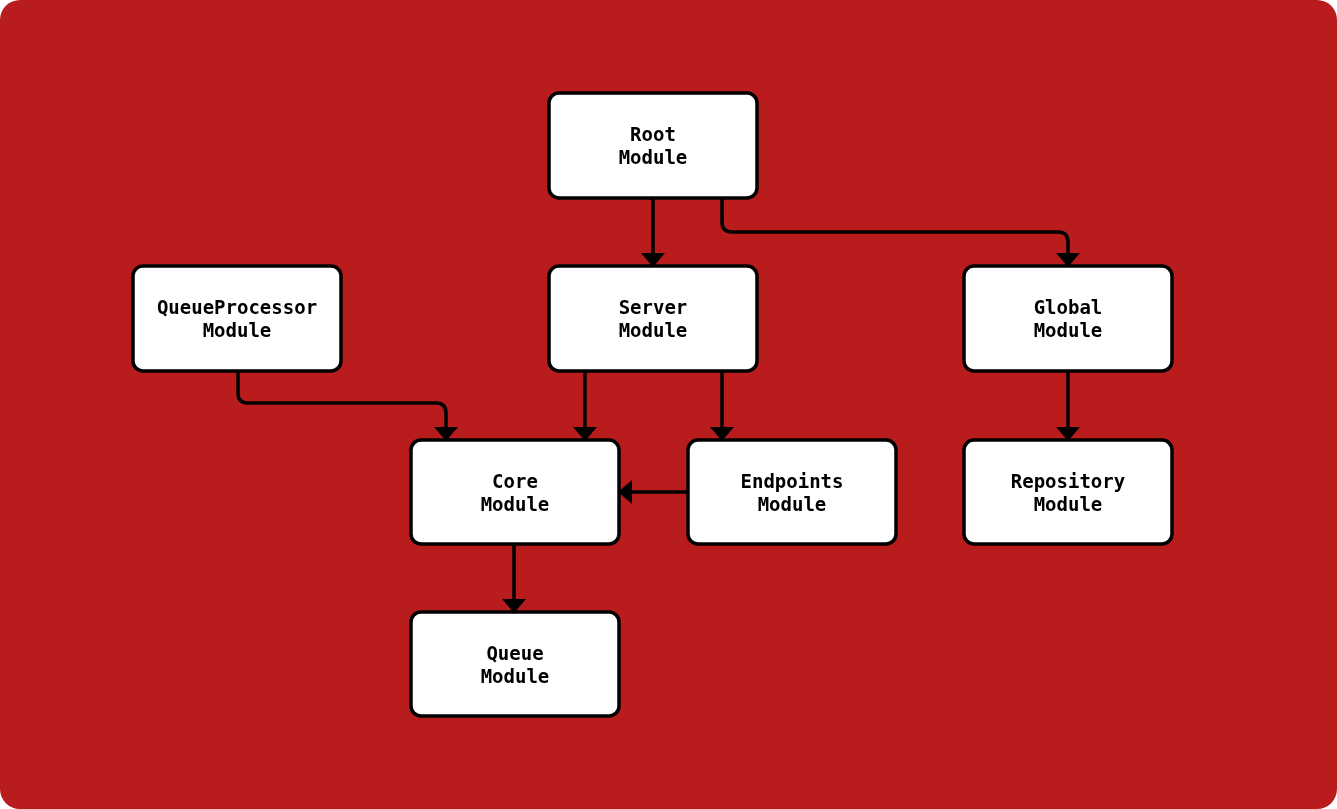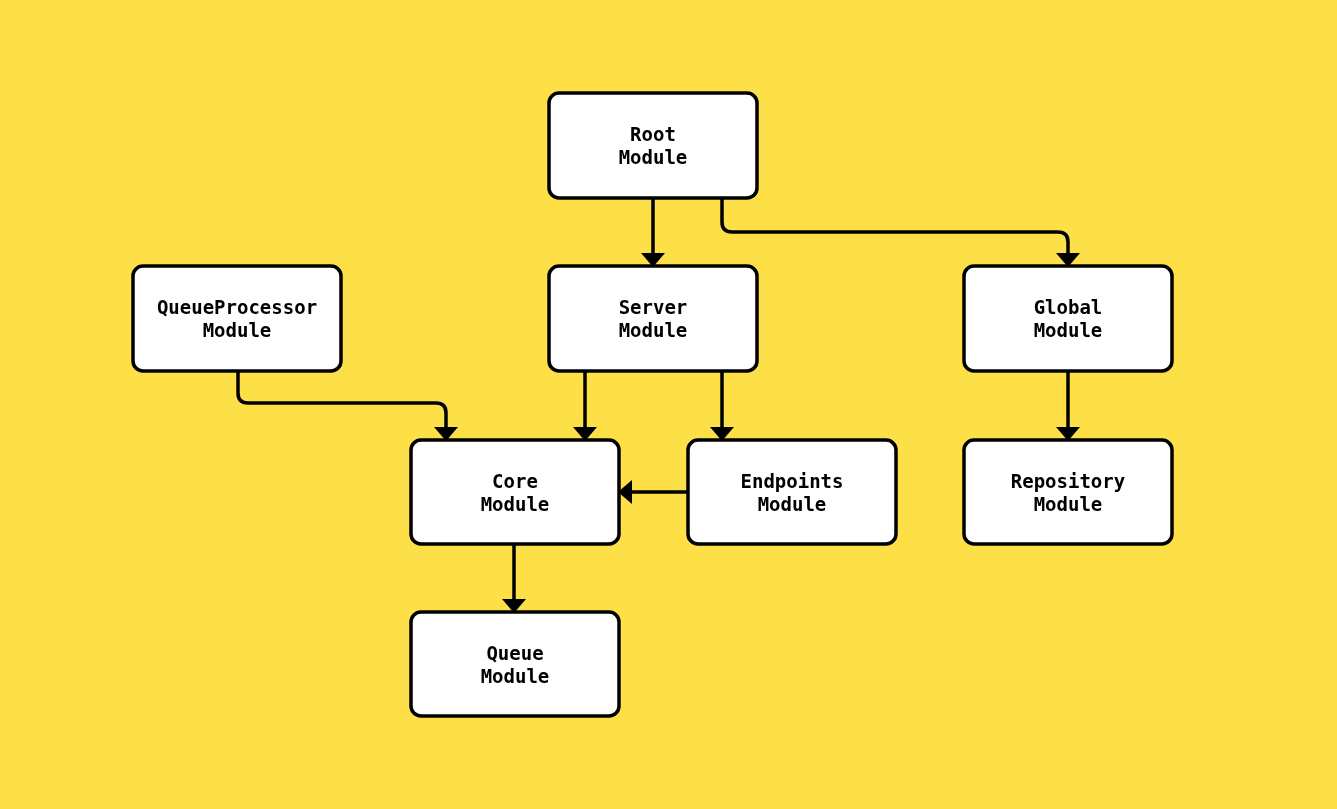--- a/index.html
+++ b/index.html
@@ -4,22 +4,23 @@
 <style>
   html, body {
     margin: 0;
     padding: 0;
     background: #ffffff;
   }
   .canvas {
     position: relative;
     width: 1337px;
     height: 809px;
-    background: #fde047;
+    background: #b91c1c;
     overflow: hidden;
+    border-radius: 20px;
   }
   svg text {
     font-family: "DejaVu Sans Mono", "Liberation Mono", monospace;
     font-weight: bold;
   }
 </style>
 </head>
 <body>
 
 <div class="canvas">

